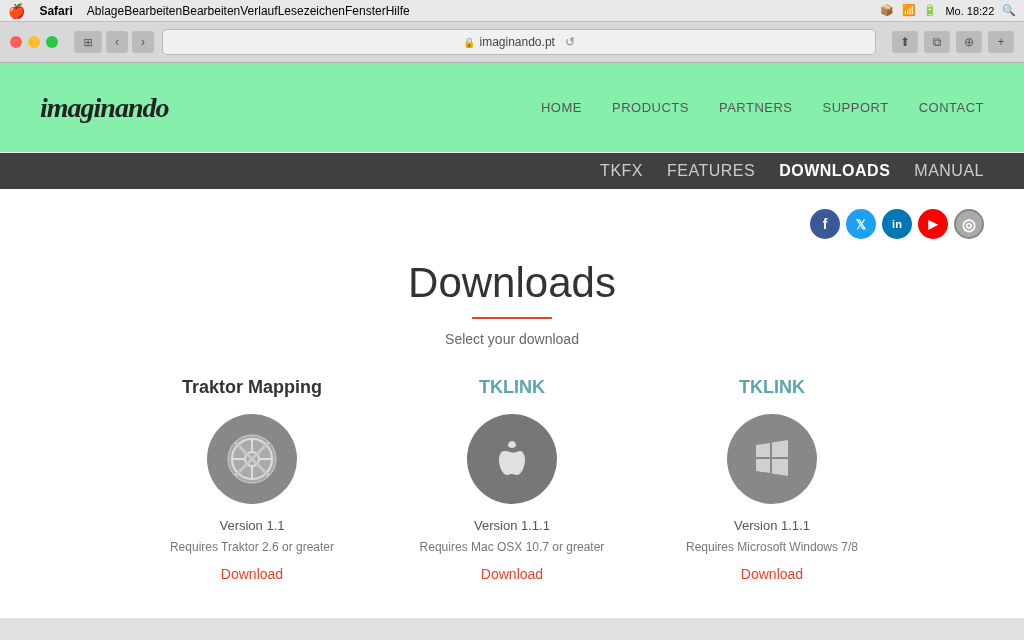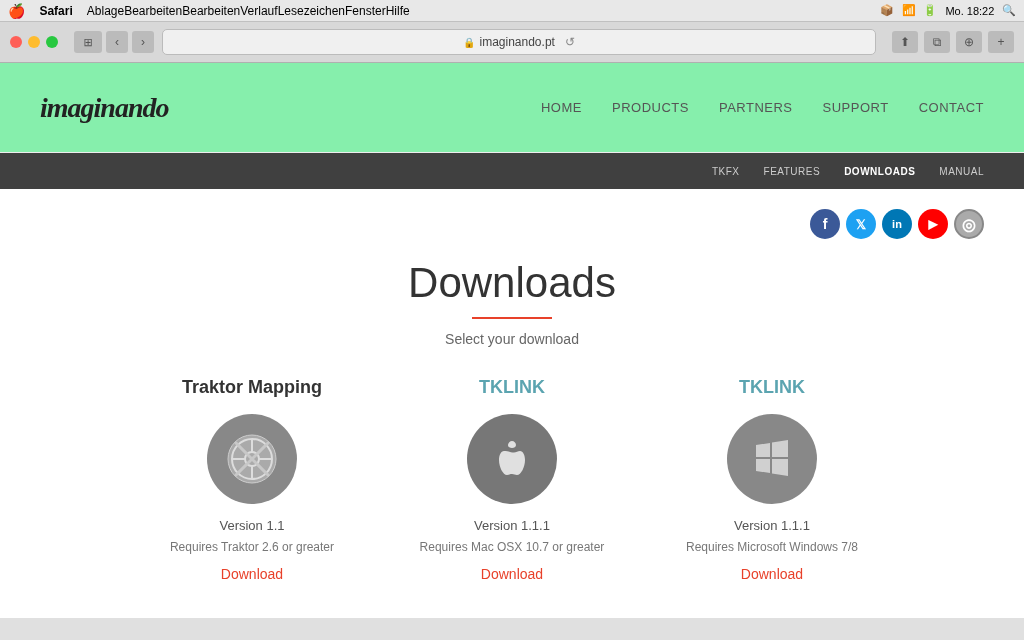--- a/index.html
+++ b/index.html
@@ -100,21 +100,21 @@
       background: #404040;
       padding: 0 40px;
       height: 36px;
       display: flex;
       align-items: center;
       justify-content: flex-end;
     }
     .secondary-nav a {
       text-decoration: none;
       color: #ccc;
-      font-size: 10px;
+      font-size: 16px;
       font-weight: 500;
       letter-spacing: 0.5px;
       margin-left: 24px;
     }
     .secondary-nav a.active { color: #fff; font-weight: bold; }
 
     
     .main-content {
       padding: 20px 40px;
     }

